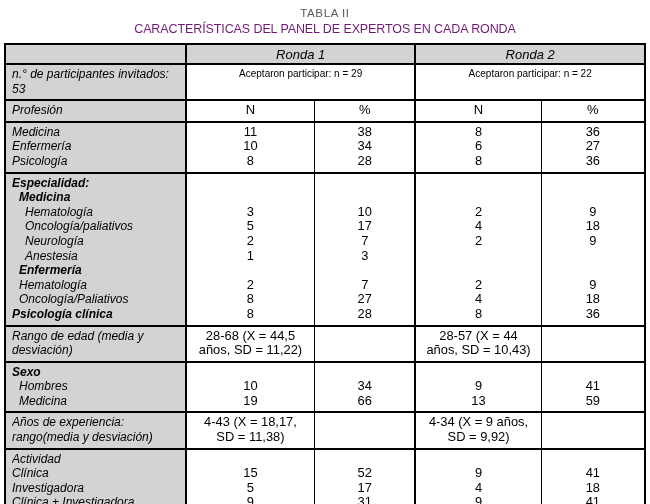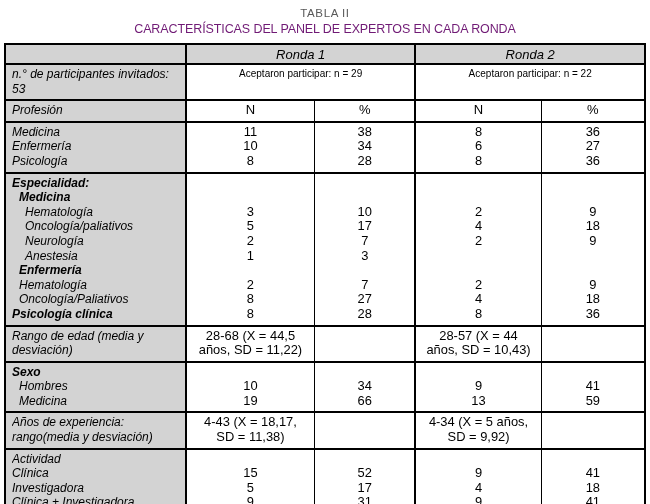--- a/index.html
+++ b/index.html
@@ -256,21 +256,21 @@
           </div>
           <div class="cell val v0">
             <div class="line">4-43 (X = 18,17,</div>
             <div class="line">SD = 11,38)</div>
           </div>
           <div class="cell val v1">
             <div class="line">&nbsp;</div>
             <div class="line">&nbsp;</div>
           </div>
           <div class="cell val v2">
-            <div class="line">4-34 (X = 5 años,</div>
+            <div class="line">4-34 (X = 9 años,</div>
             <div class="line">SD = 9,92)</div>
           </div>
           <div class="cell val v3">
             <div class="line">&nbsp;</div>
             <div class="line">&nbsp;</div>
           </div>
         </div>
         <div class="row section">
           <div class="cell lbl">
             <div class="line i0">Actividad</div>

